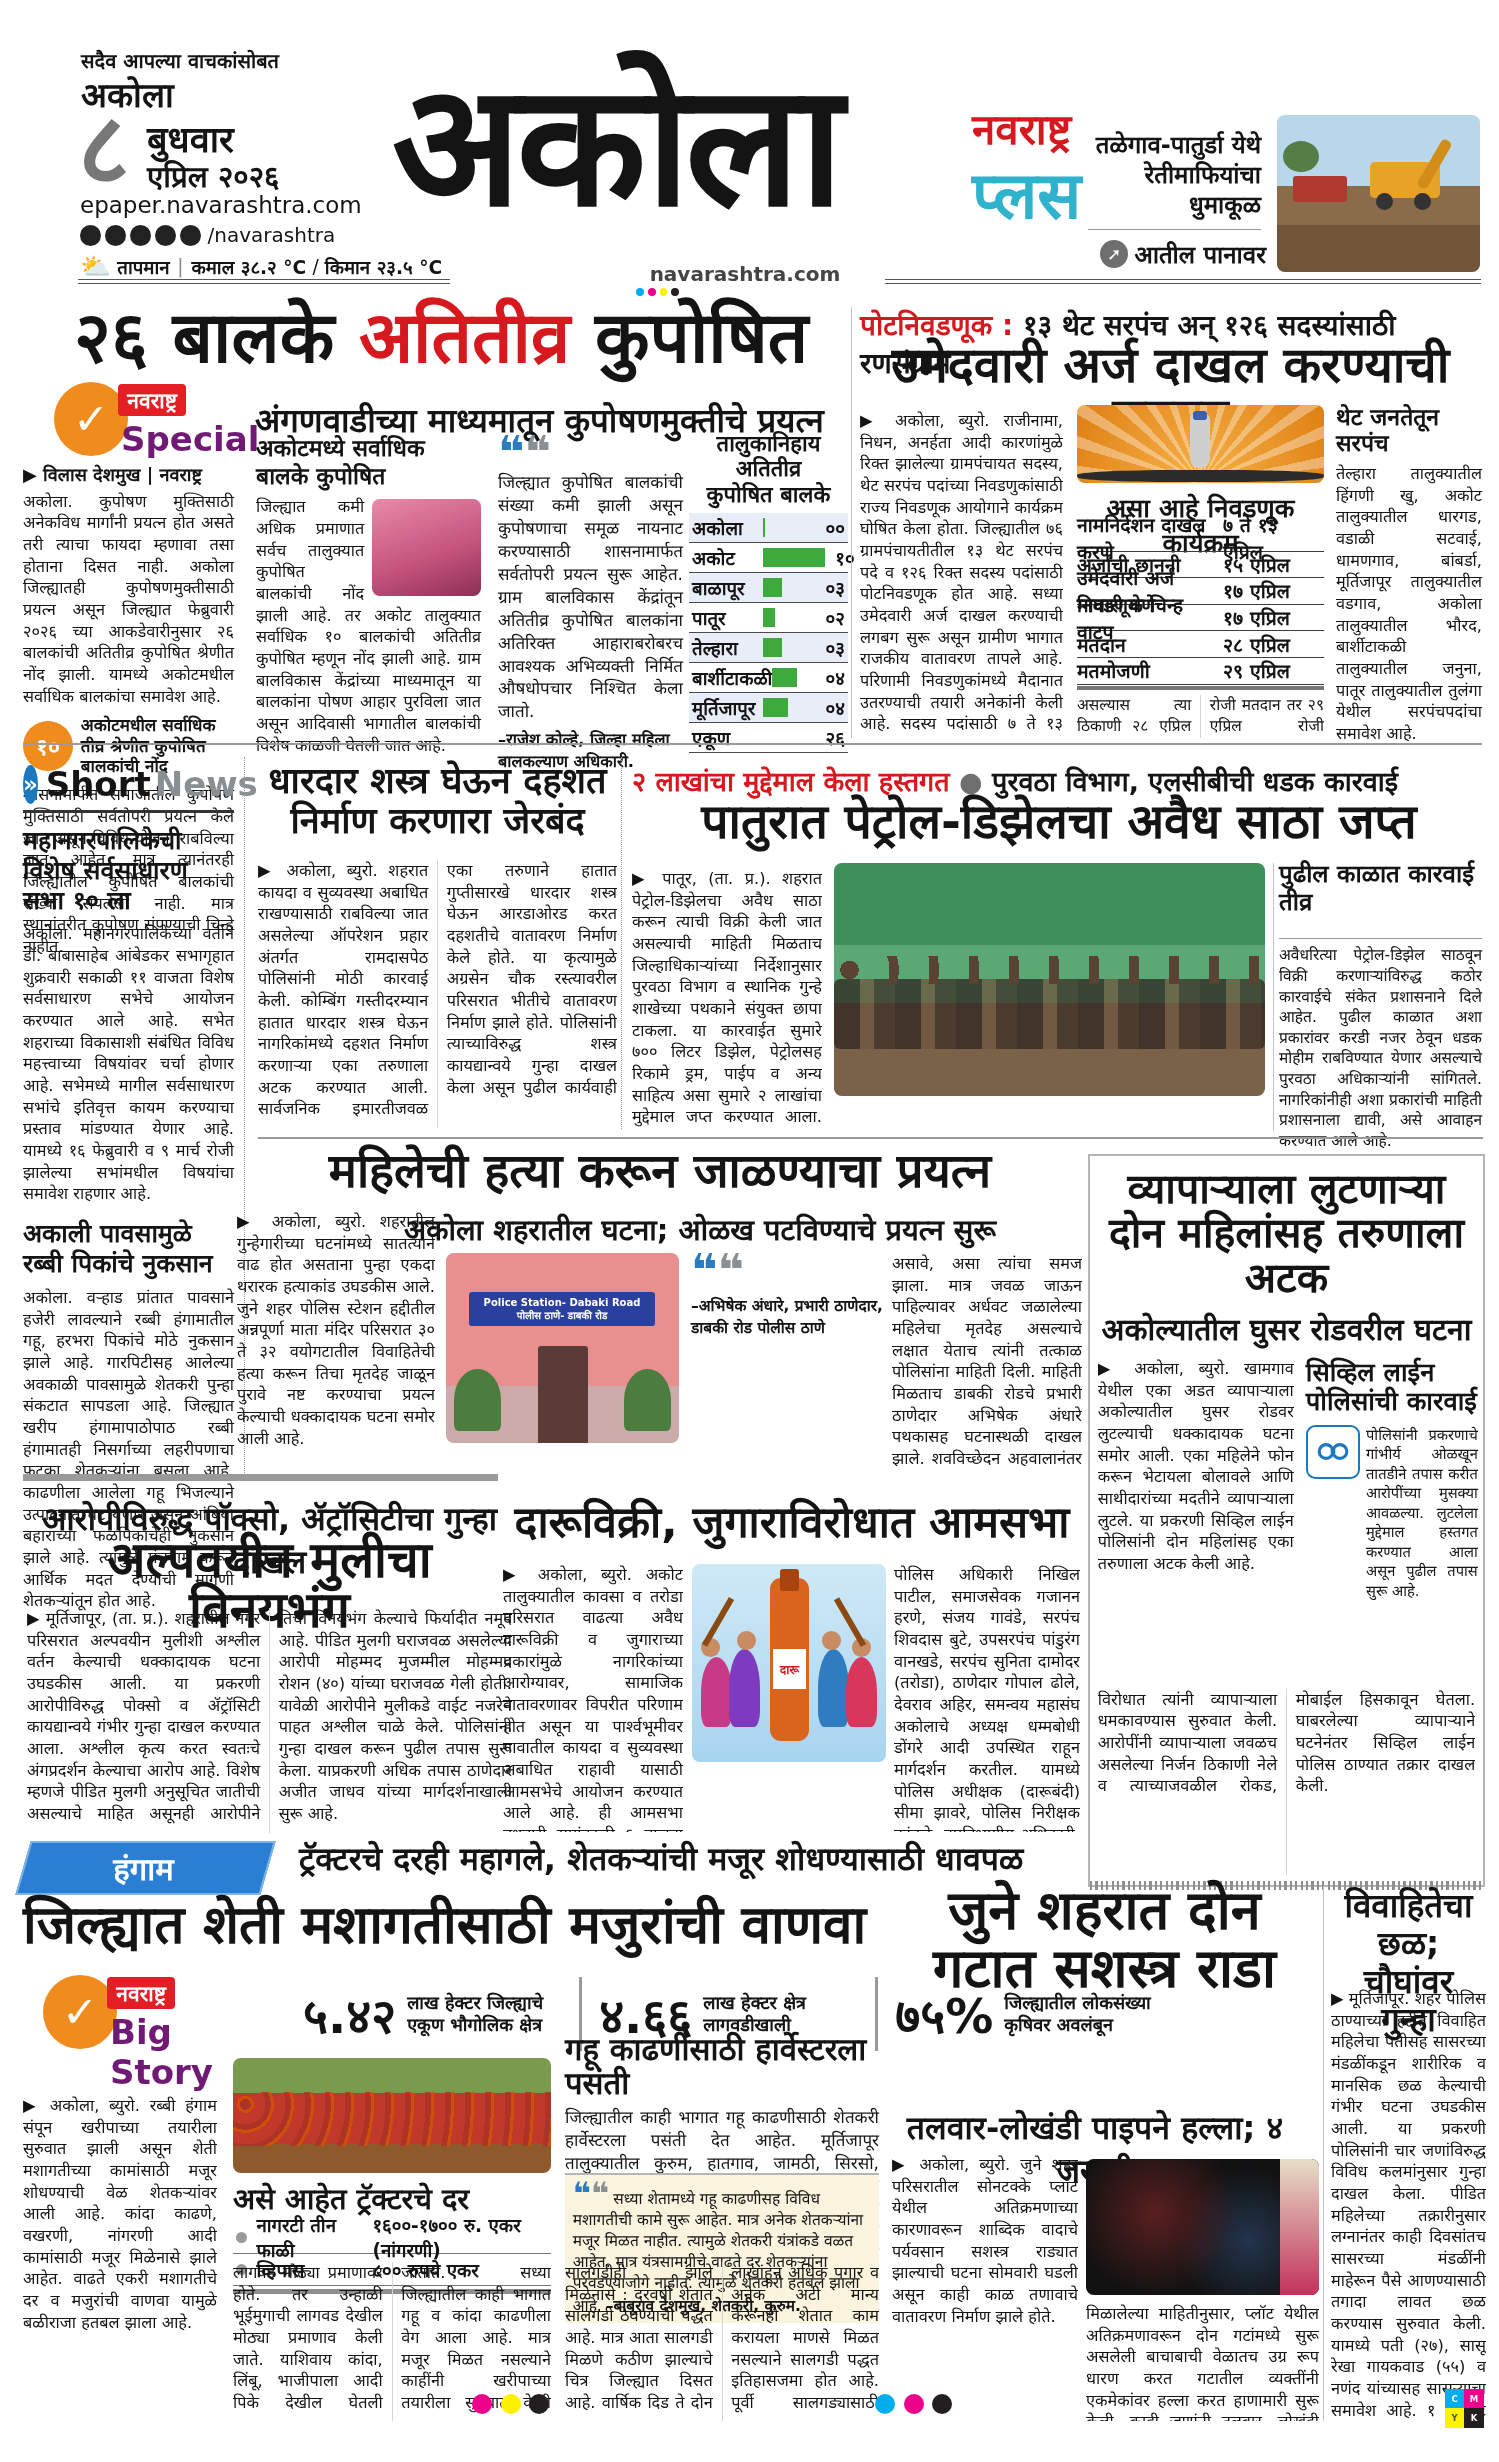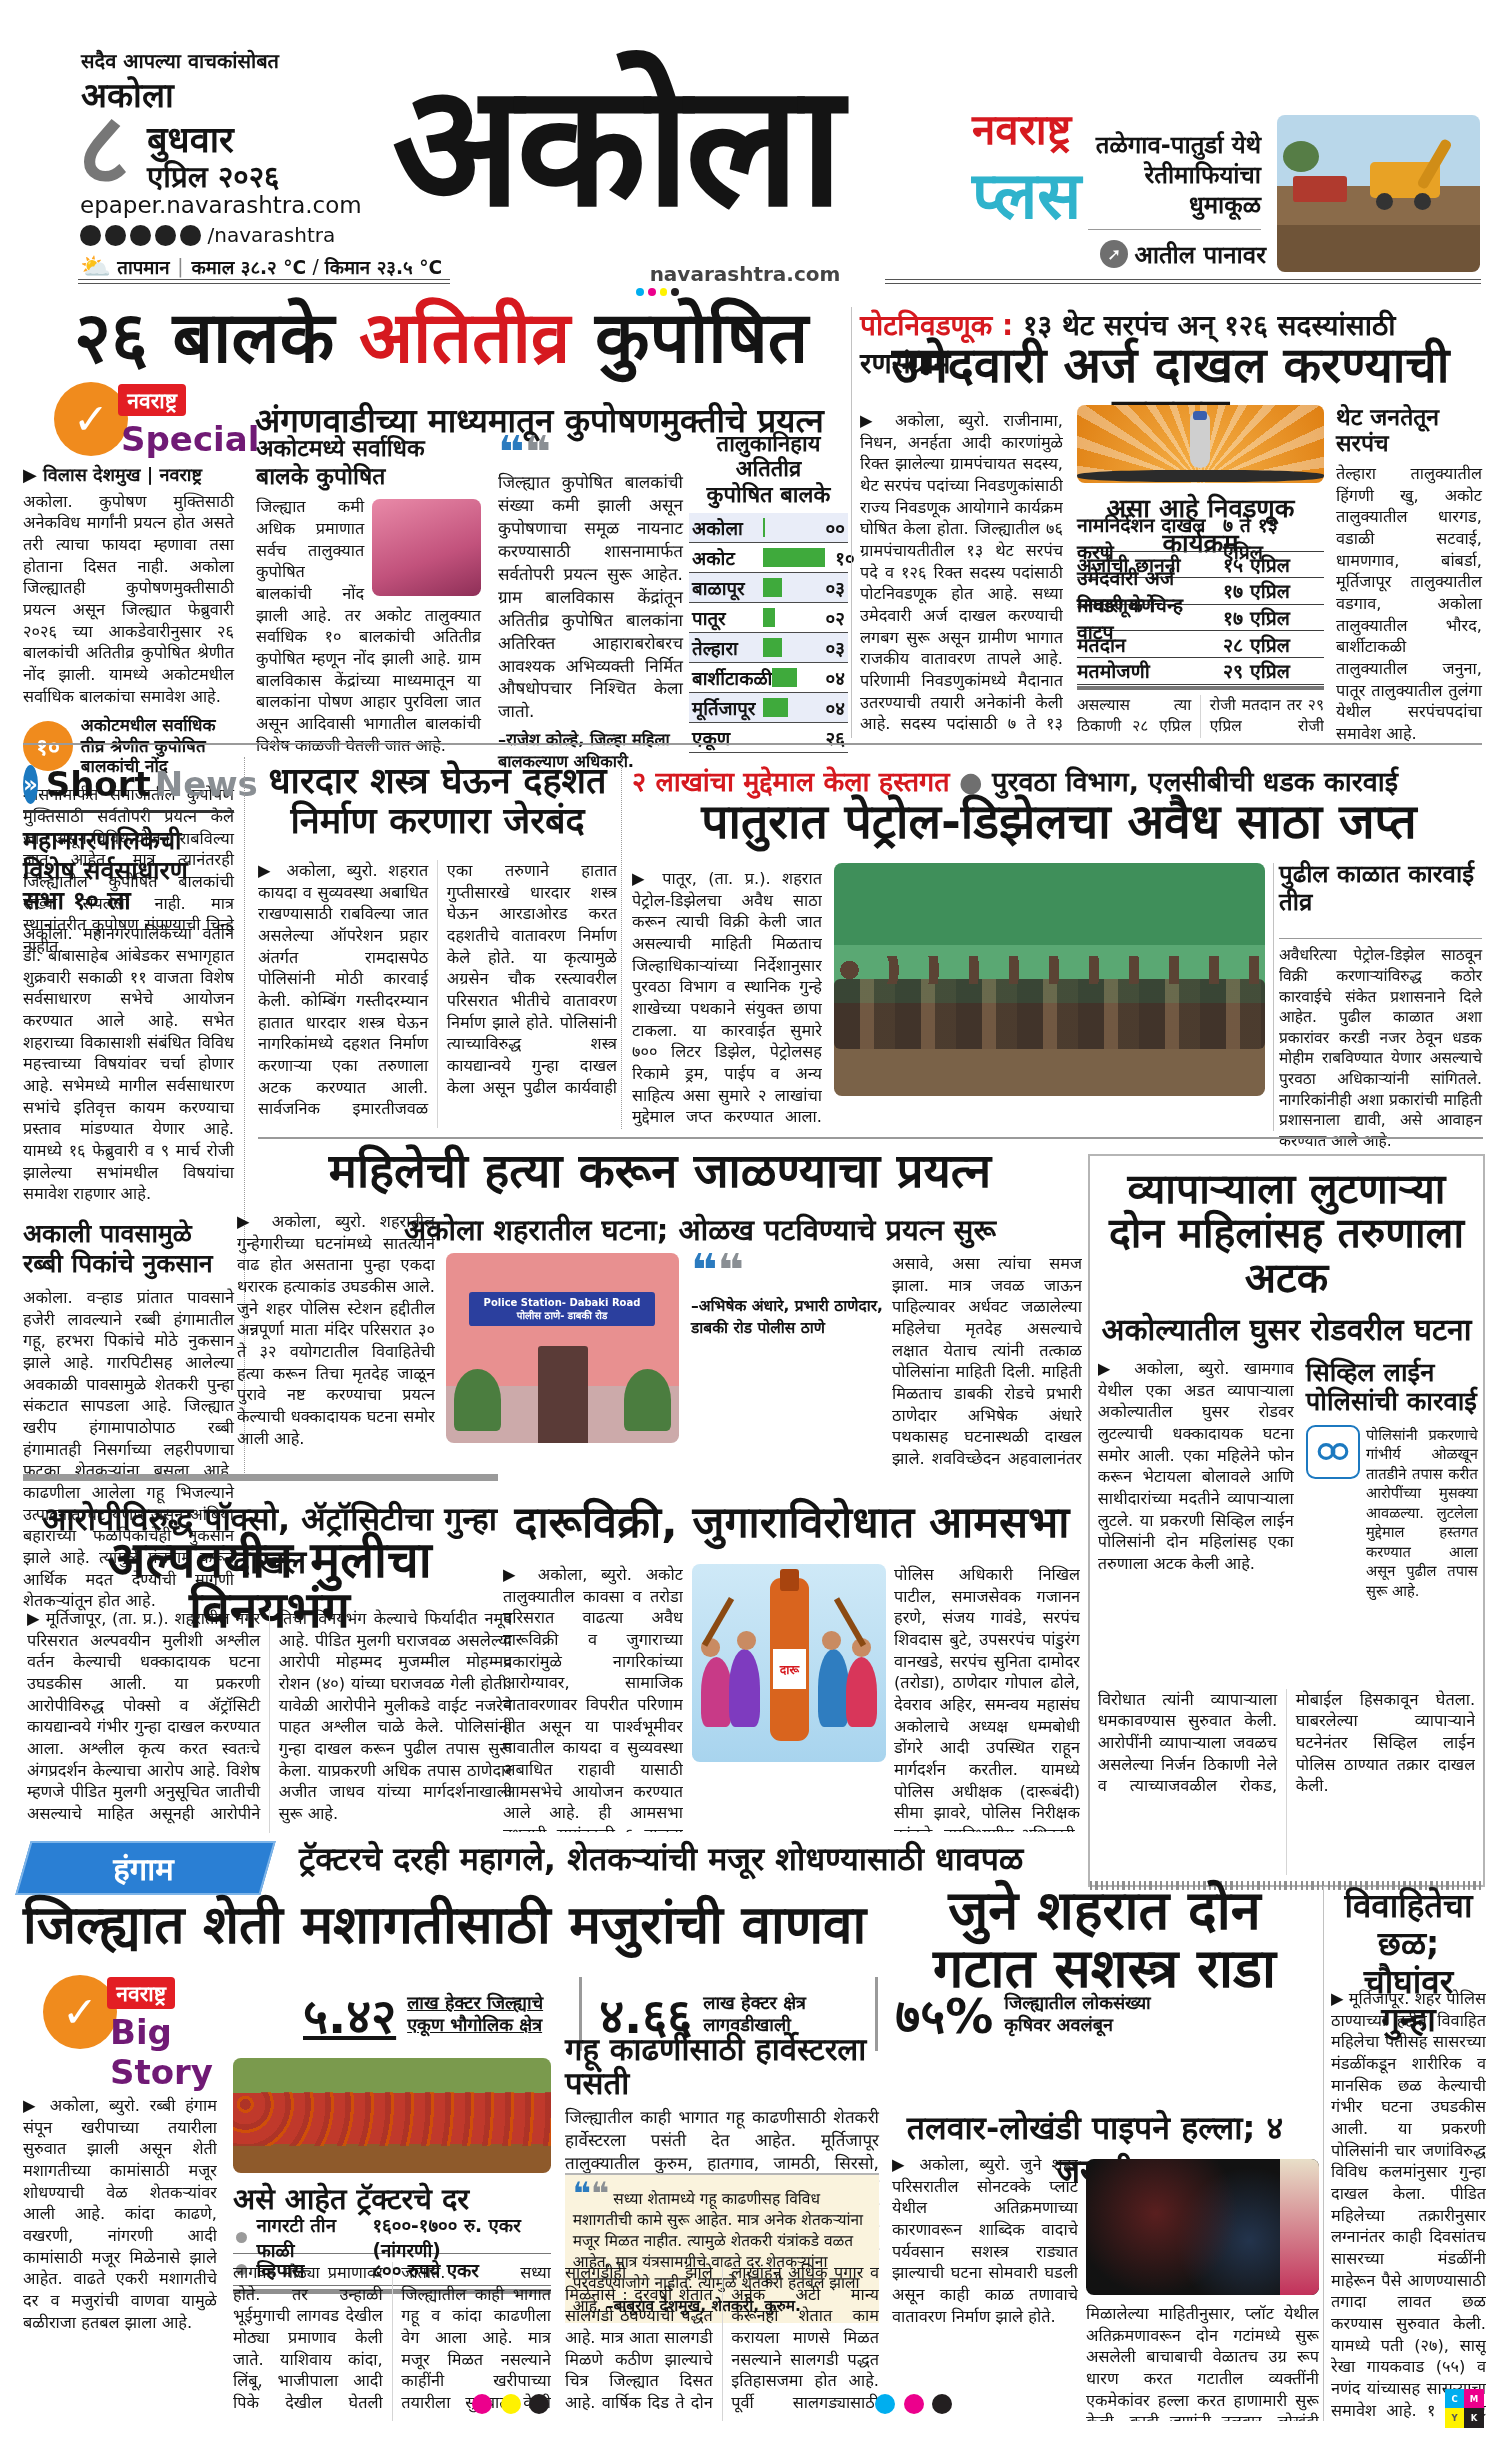--- a/index.html
+++ b/index.html
@@ -41,21 +41,21 @@
   .s-row{display:flex;justify-content:space-between;align-items:center;height:25.6px;
          border-bottom:1.6px solid #3c3c3c;font-size:19.4px;font-weight:700;}
   .s-row span:last-child{flex:0 0 101px;}
   
   .r-row{display:flex;align-items:center;height:31px;border-bottom:0.8px solid #777;
          font-size:18.6px;font-weight:700;}
   .r-dot{width:11px;height:11px;border-radius:50%;background:#9a9a9a;margin:0 9.3px 0 3.1px;flex:0 0 11px;}
   .r-item{flex:0 0 116px;}
   
   .stat{display:flex;align-items:center;padding:0 17px;border-left:3.1px solid #9a9a9a;}
-  .stat:first-child{border-left:none;padding-left:0;text-decoration:underline;}
+  .stat:first-child{border-left:none;padding-left:0;}
   .stat-num{font-size:48px;font-weight:700;margin-right:11px;}
   .stat-label{font-size:18px;font-weight:700;width:155px;line-height:1.2;}
   
   .ribbon{background:#2a7fd4;transform:skewX(-16deg);border:2.3px solid #7db4e8;}
   
   .qq{font-size:45px;line-height:.8;font-weight:700;}
   .qq .q1{color:#2b7bbf;} .qq .q2{color:#8a8f94;}
   .quote-t{font-size:17px;line-height:1.35;text-align:justify;}
   
   .sn-circ{display:inline-flex;width:39px;height:39px;border-radius:50%;background:#1c79c0;color:#fff;

